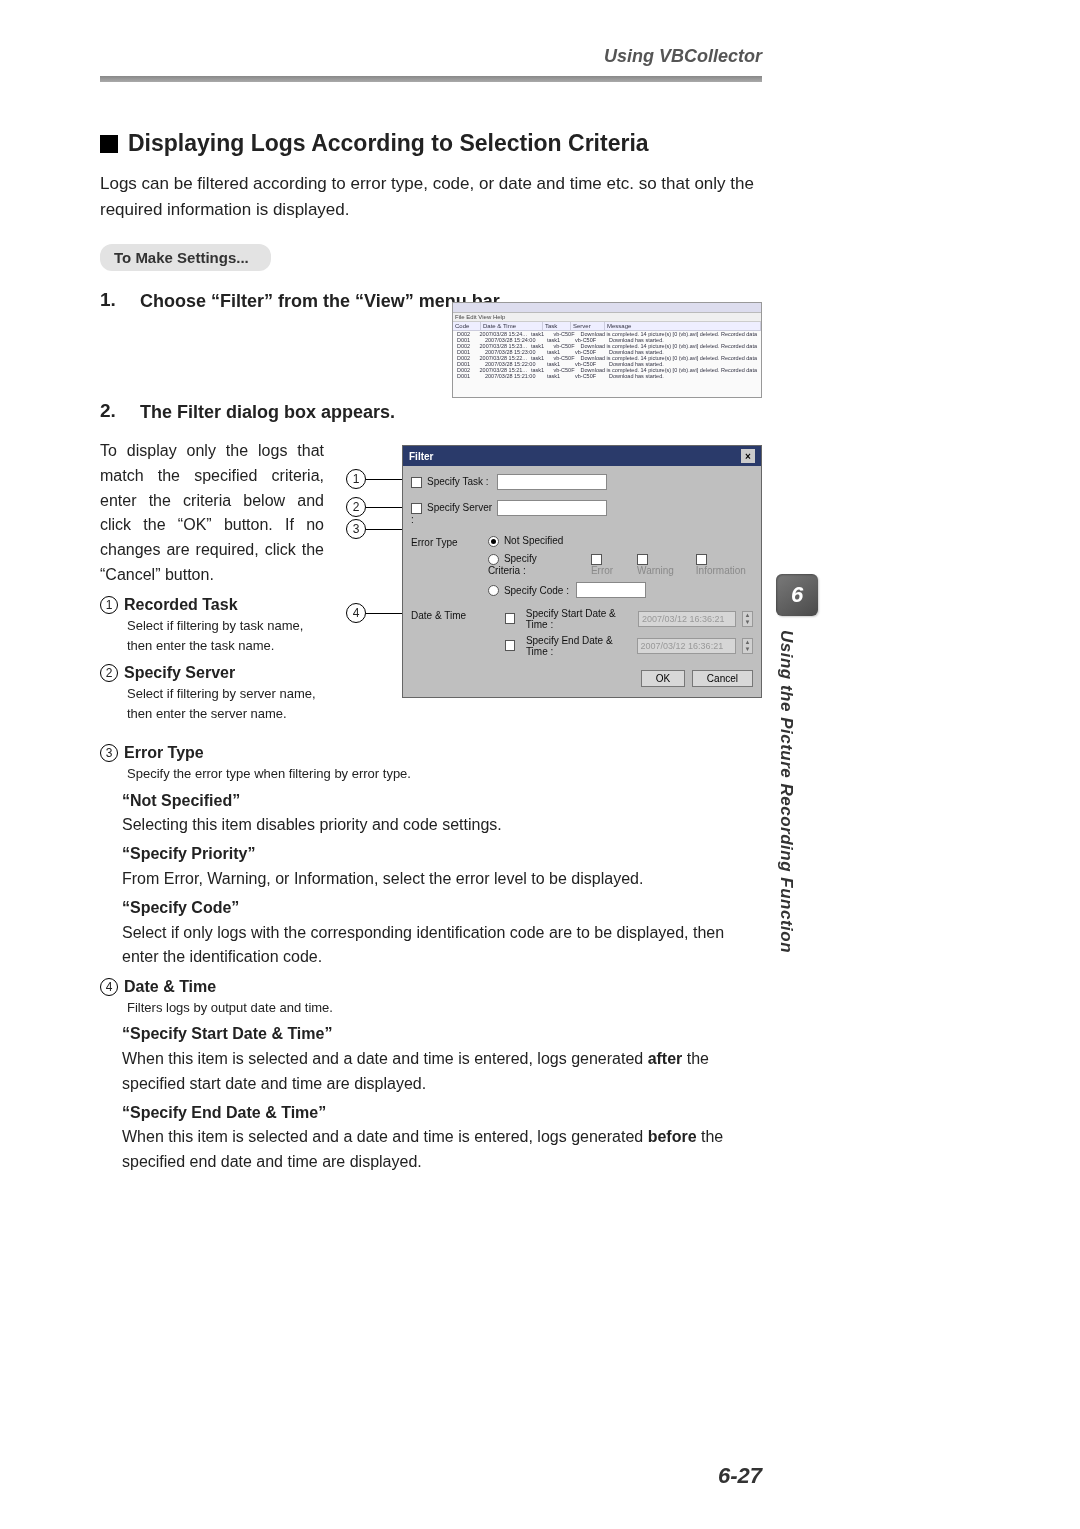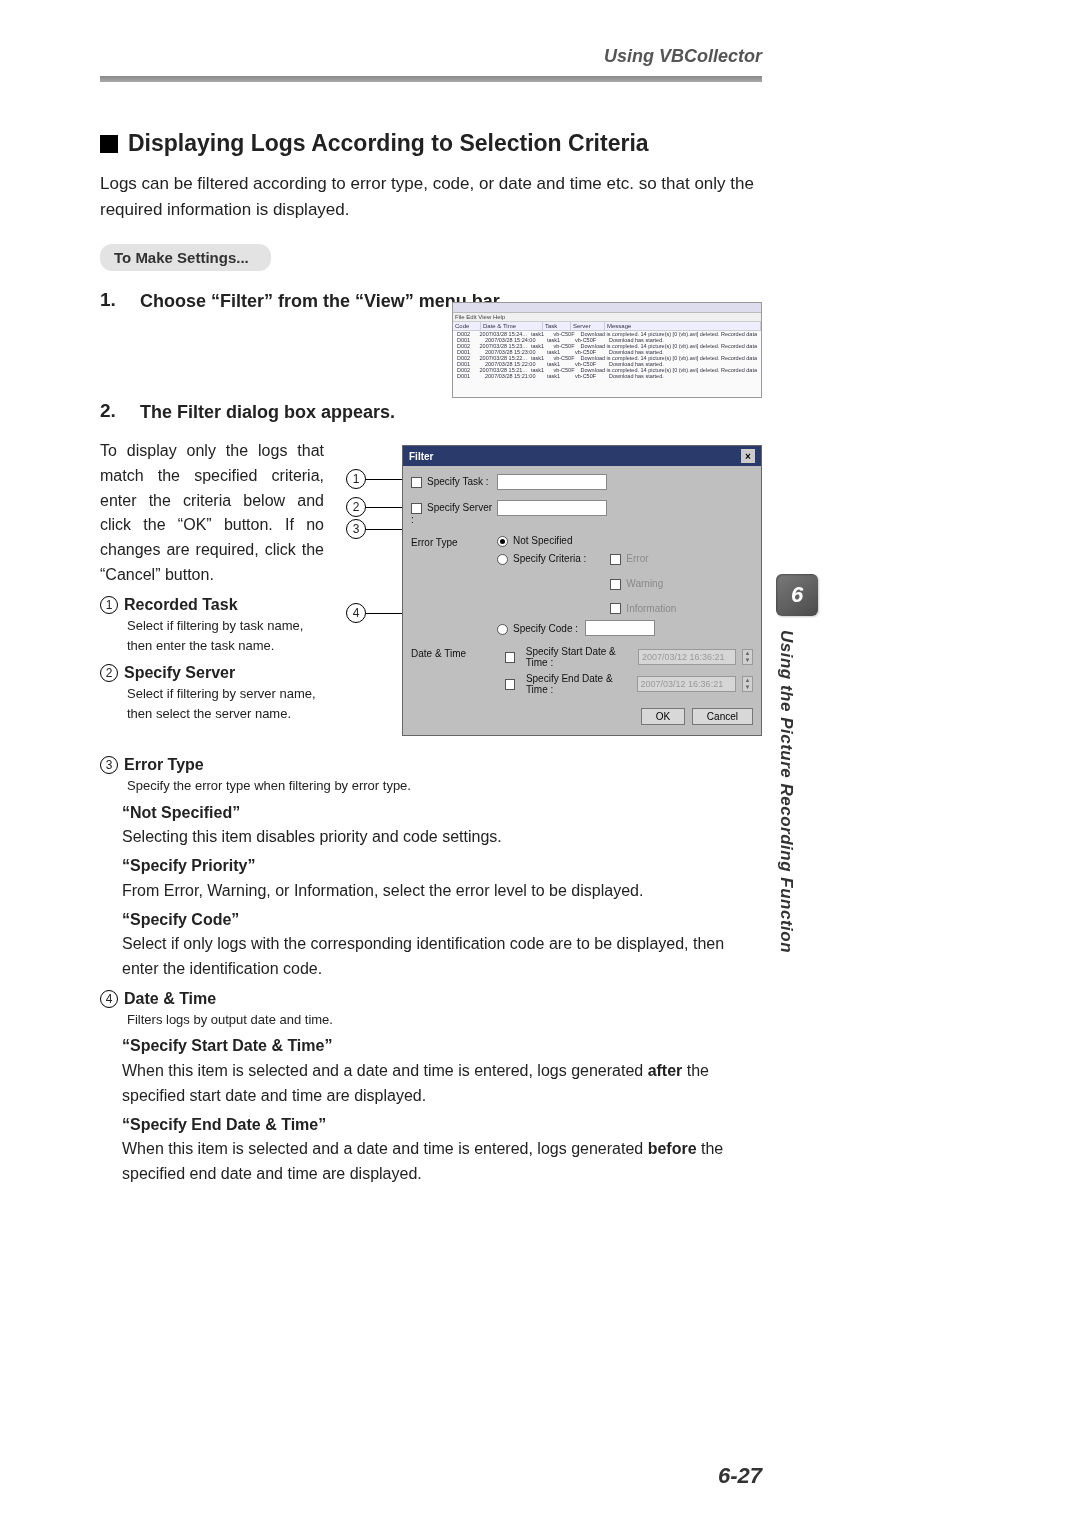--- a/index.html
+++ b/index.html
@@ -42,21 +42,21 @@
   .dlg .title .x { background:#ccc; color:#000; width:14px; height:14px; display:flex; align-items:center; justify-content:center; font-size:10px; }
   .dlg .body { padding:8px 8px 10px 8px; }
   .dlg .frow { display:flex; align-items:flex-start; margin-bottom:10px; }
   .dlg .lbl { width:86px; padding-top:2px; }
   .dlg .chk { width:11px; height:11px; border:1px solid #555; background:#fff; display:inline-block; margin-right:5px; vertical-align:middle; }
   .dlg .rad { width:11px; height:11px; border:1px solid #555; border-radius:50%; background:#fff; display:inline-block; margin-right:5px; vertical-align:middle; position:relative; }
   .dlg .rad.sel::after { content:""; position:absolute; top:2px; left:2px; width:5px; height:5px; background:#000; border-radius:50%; }
   .dlg input.txt { height:16px; border:1px solid #888; background:#fff; font-size:10px; padding:0 2px; }
   .dlg .grp { display:flex; flex-direction:column; gap:6px; }
   .dlg .subcol { display:flex; gap:14px; }
-  .dlg .pri { display:flex; flex-direction:column; gap:13px; color:#8a8a8a; margin-left:10px;justify-content:center; }
+  .dlg .pri { display:flex; flex-direction:row; gap:13px; color:#8a8a8a; margin-left:10px;justify-content:center; }
   .dlg .date-row { display:flex; align-items:center; gap:6px; margin-bottom:5px;margin-left:16px; }
   .dlg .date-box { width:110px; height:16px; background:#d6d6d6; border:1px solid #999; color:#999; font-size:9px; display:flex; align-items:center; padding:0 3px; }
   .dlg .spin { width:12px; height:16px; background:#d0d0d0; border:1px solid #999; display:flex; flex-direction:column; }
   .dlg .spin span { flex:1; font-size:6px; text-align:center; color:#666; }
   .dlg .btns { text-align:right; padding-top:4px; }
   .dlg button { font-size:10px; padding:2px 14px; background:#d8d8d8; border:1px solid #777; margin-left:4px; }
 
   .lower { margin-top:20px; }
 
   .side-tab { position:absolute; right:34px; top:574px; width:42px; height:500px; }
@@ -169,21 +169,21 @@
         <div class="body-text">To display only the logs that match the specified criteria, enter the criteria below and click the “OK” button. If no changes are required, click the “Cancel” button.</div>
         <div class="sub-h">
           <span class="circ">1</span>
           <span>Recorded Task</span>
         </div>
         <div class="indent">Select if filtering by task name, then enter the task name.</div>
         <div class="sub-h">
           <span class="circ">2</span>
           <span>Specify Server</span>
         </div>
-        <div class="indent">Select if filtering by server name, then select the server name.</div>
+        <div class="indent">Select if filtering by server name, then enter the server name.</div>
       </div>
 
       <div class="right">
         <div class="dlg-wrap">
 
           <div class="leadcirc" style="top:24px; left:0">1</div>
           <div class="leadline" style="top:34px; left:20px; width:44px"></div>
           <div class="leadcirc" style="top:52px; left:0">2</div>
           <div class="leadline" style="top:62px; left:20px; width:44px"></div>
           <div class="leadcirc" style="top:74px; left:0">3</div>

